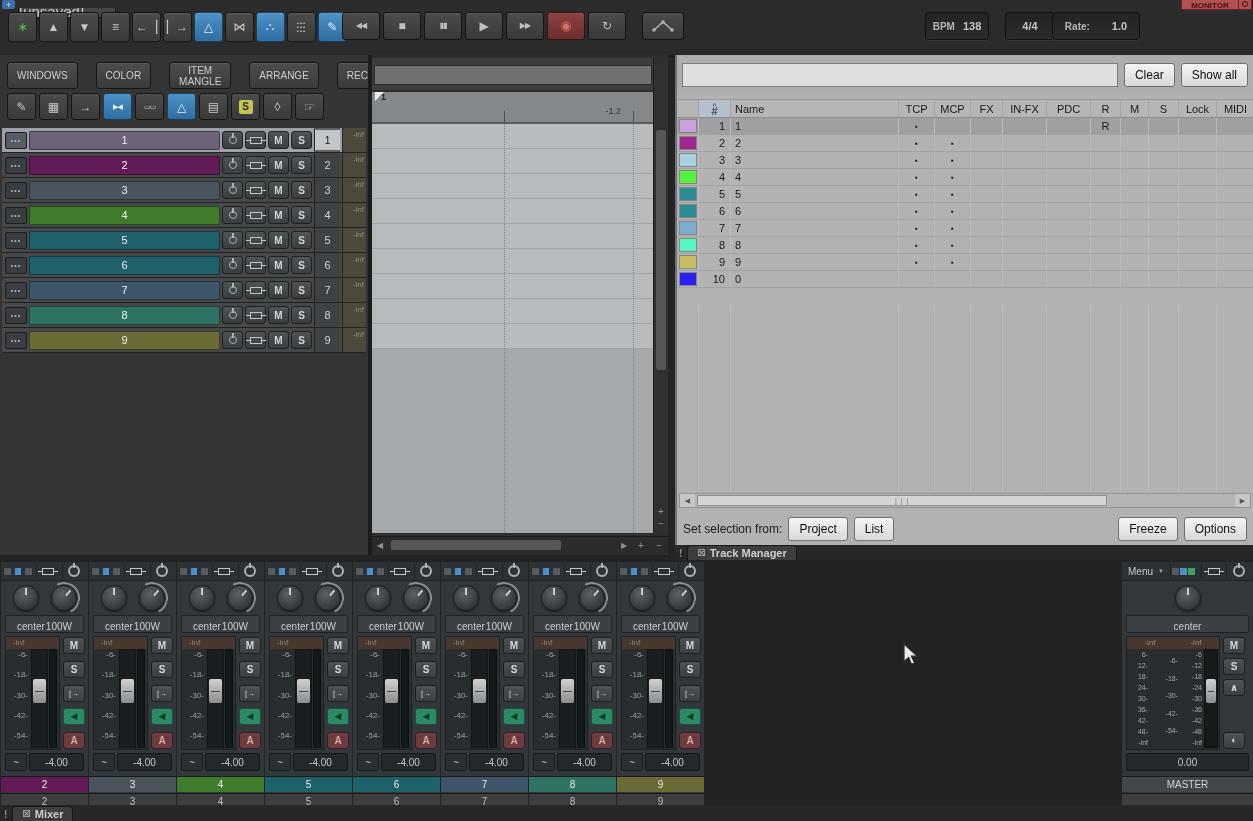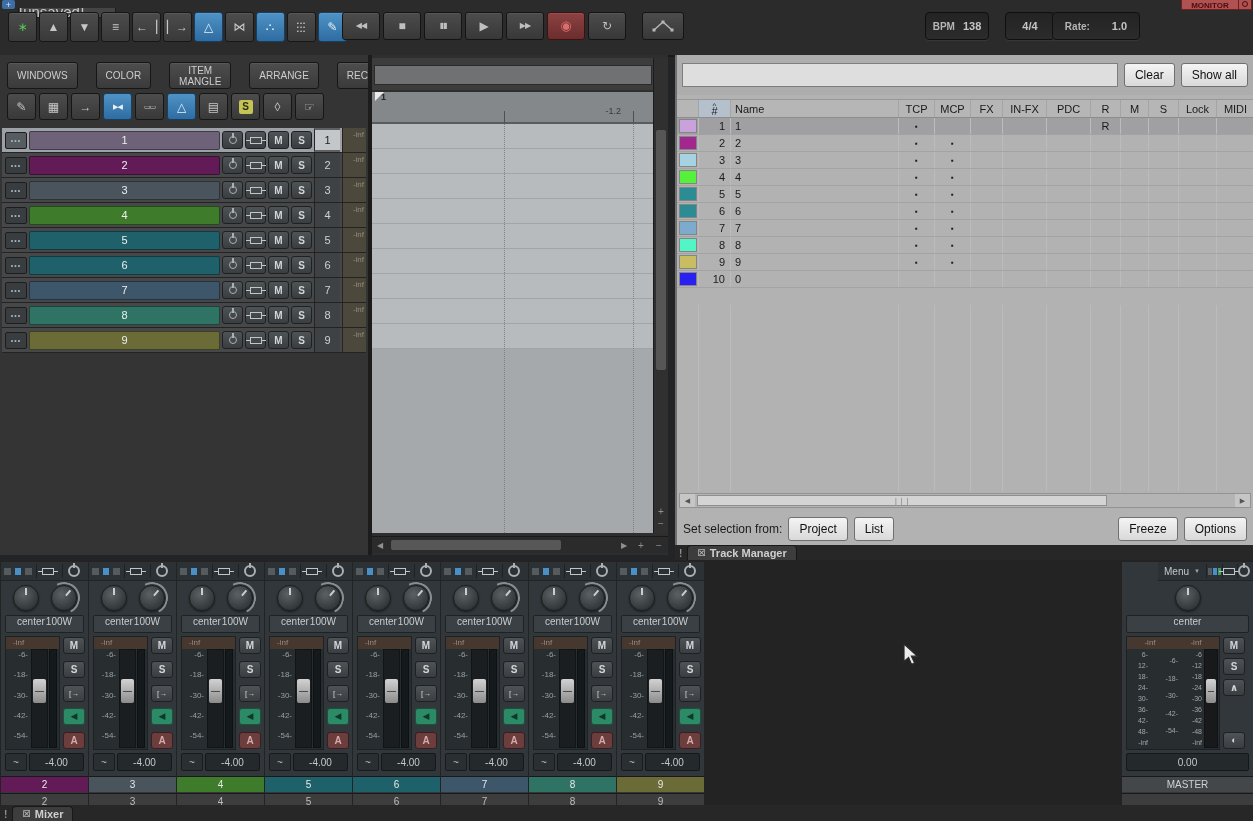--- a/index.html
+++ b/index.html
@@ -153,21 +153,21 @@
   .fxi::before{left:-5px;}.fxi::after{right:-5px;}
   .pwri{position:relative;display:inline-block;width:8px;height:8px;border:2px solid #aab0b4;border-radius:50%;}
   .pwri::after{content:"";position:absolute;left:50%;top:-4px;width:2px;height:5px;background:#aab0b4;transform:translateX(-50%);}
   .pwri.sm{width:6px;height:6px;border-width:1.5px;}
   .knobrow{height:34px;display:flex;align-items:center;justify-content:center;gap:12px;}
   .knob{width:24px;height:24px;border-radius:50%;position:relative;border:1px solid #191d1f;
         background:radial-gradient(circle at 40% 35%,#5c6164,#323739 72%);box-shadow:0 1px 2px rgba(0,0,0,.5);}
   .knob::after{content:"";position:absolute;left:50%;top:2px;width:2px;height:7px;background:#c9ced1;transform:translateX(-50%);}
   .knob.k2::before{content:"";position:absolute;inset:-4px;border:2px solid transparent;border-top-color:#878d91;border-right-color:#878d91;border-radius:50%;transform:rotate(18deg);}
   .knob.k2::after{transform:translateX(-50%) rotate(40deg);transform-origin:50% 10px;}
-  .panlbl{display:flex;justify-content:center;gap:1px;margin:0 4px;width:calc(100% - 8px);height:18px;align-items:flex-start;
+  .panlbl{display:flex;justify-content:center;gap:1px;margin:0 4px;width:calc(100% - 8px);height:18px;align-items:flex-end;
           background:#3a4043;border:1px solid #1d2225;border-radius:2px;color:#c7ccce;font-size:10px;padding:0;}
   .fadarea{display:flex;height:114px;margin-top:3px;padding:0 2px 0 4px;}
   .fadpanel{width:60px;background:#282d30;border:1px solid #1c2124;box-sizing:border-box;}
   .peak{height:12px;background:#46372f;color:#9b8a7c;font-size:8px;line-height:12px;padding-left:7px;}
   .fadgrid{display:flex;height:99px;}
   .scale{width:24px;display:flex;flex-direction:column;justify-content:space-between;text-align:right;
          color:#98a0a3;font-size:8px;line-height:8px;padding:2px 2px 8px 0;box-sizing:border-box;}
   .ftrack{width:17px;background:#1a1e20;border:1px solid #121517;position:relative;box-sizing:border-box;margin-left:1px;}
   .fcap{position:absolute;left:1px;right:1px;top:30%;height:24px;background:linear-gradient(#d2d2d2,#8c8c8c);border-radius:2px;}
   .fcap::after{content:"";position:absolute;left:2px;right:2px;top:50%;height:1px;background:#4a4a4a;}
@@ -180,21 +180,21 @@
   .sb.arm{background:#6b3d3d;border-color:#3d1d1d;color:#d8a8a8;}
   .volrow{display:flex;gap:2px;margin:3px 4px 0 4px;height:18px;}
   .envb{width:22px;height:18px;padding:0;background:#2a2f32;border:1px solid #171b1d;border-radius:2px;color:#b8bdc0;font-size:10px;}
   .volb{flex:1;height:18px;padding:0;background:#24292c;border:1px solid #141819;border-radius:2px;color:#c3c8ca;font-size:10px;}
   .clabel{height:15px;margin-top:5px;border-top:1px solid #191919;text-align:center;color:#e8e8e8;font-size:10px;line-height:15px;}
   .nrow{height:15px;margin-top:1px;background:#3d3d3d;border-top:1px solid #191919;text-align:center;color:#bfbfbf;font-size:10px;line-height:15px;}
   
   .master{position:absolute;left:1122px;top:2px;width:131px;height:241px;background:#31373b;box-sizing:border-box;}
   .menub2{height:14px;background:none;border:0;border-right:1px solid #1d2225;color:#c3c8ca;font-size:10px;display:flex;align-items:center;gap:5px;padding:0 6px 0 3px;}
   .marrow{font-size:6px;color:#9aa0a3;}
-  .master .striptop{gap:1px;margin-left:36px;}
+  .master .striptop{gap:1px;}
   .master .fxb{margin-left:auto;}
   .mfad{display:flex;height:114px;margin-top:3px;padding:0 2px 0 4px;}
   .mpanel{width:94px;background:#282d30;border:1px solid #1c2124;box-sizing:border-box;}
   .mpeaks{height:12px;background:#46372f;display:flex;justify-content:space-around;color:#9b8a7c;font-size:8px;line-height:12px;}
   .mcols{display:flex;height:99px;}
   .mcol{display:flex;flex-direction:column;justify-content:space-between;color:#a0a8ab;font-size:7px;line-height:7px;
         text-align:right;padding:2px 1px 2px 0;box-sizing:border-box;}
   .mcol.c1{width:22px;}
   .mcol.c2{width:30px;padding-top:8px;padding-bottom:14px;}
   .mcol.c3{width:24px;}

